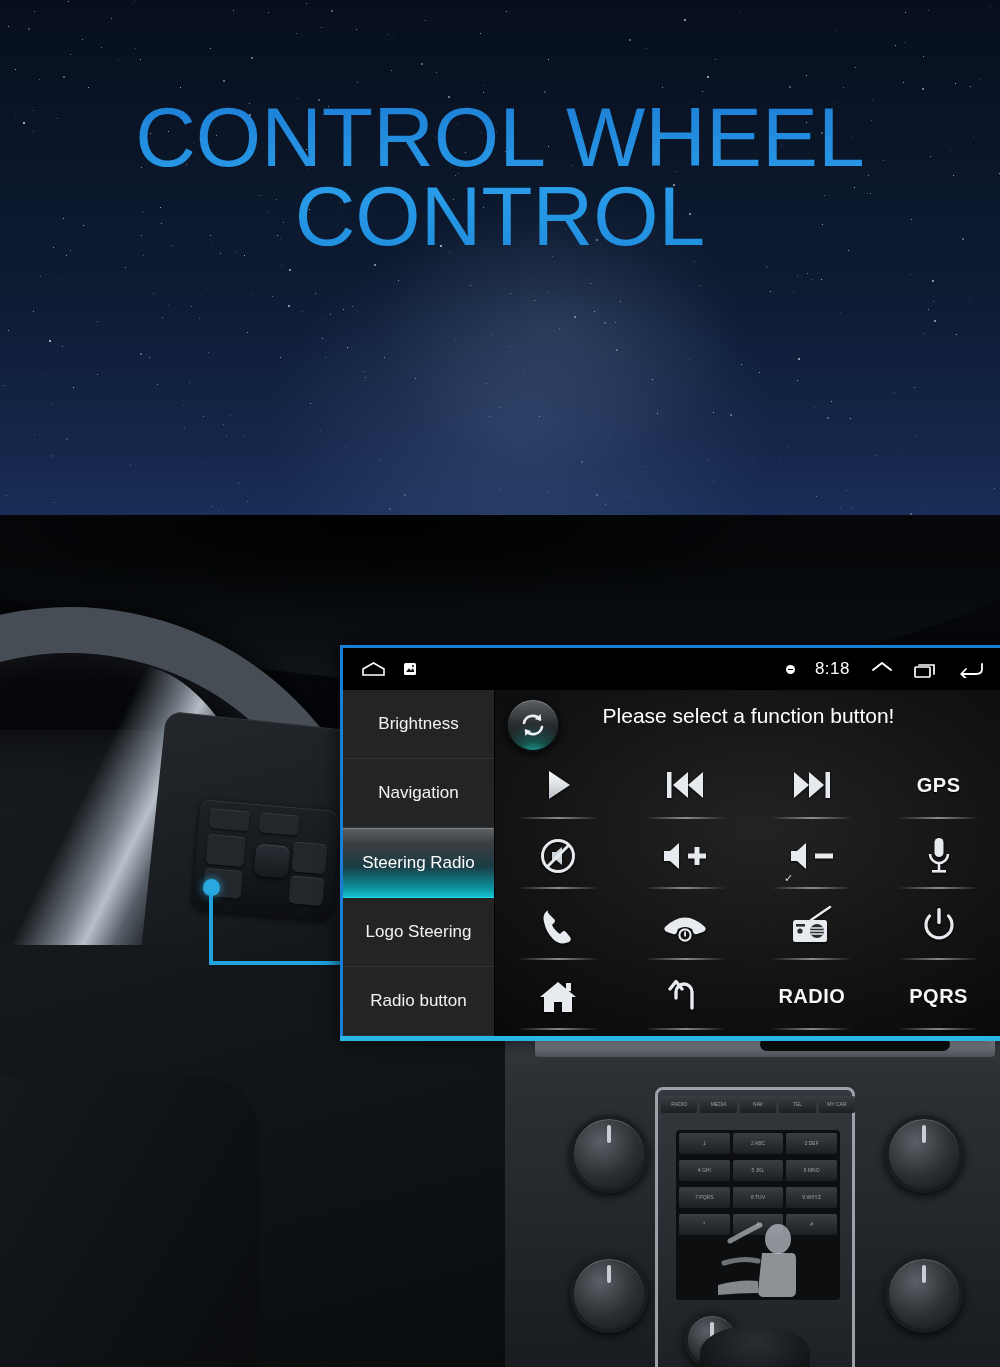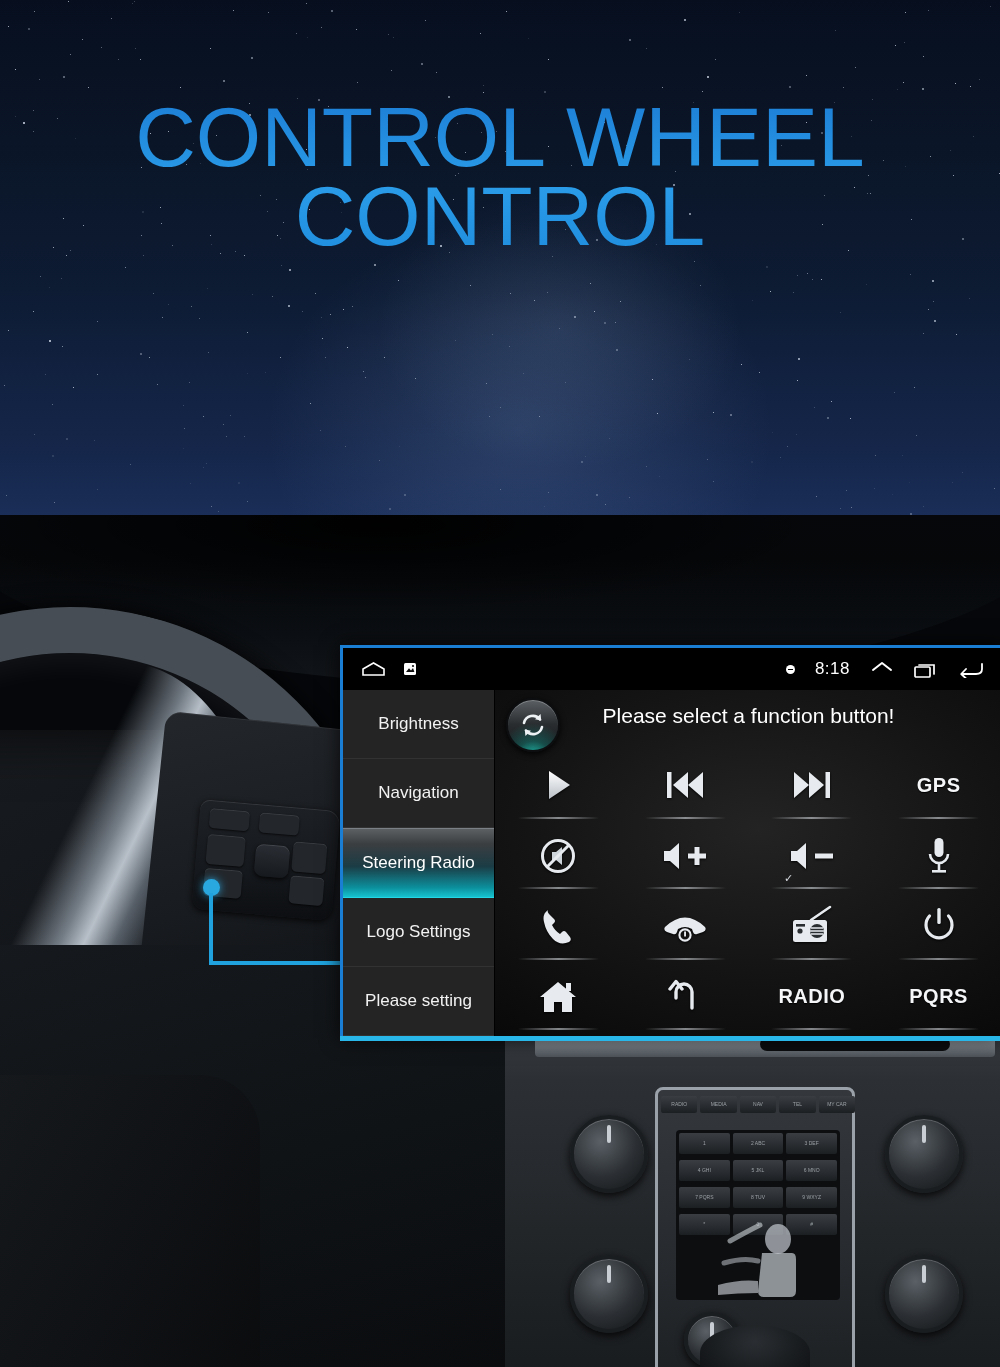--- a/index.html
+++ b/index.html
@@ -834,24 +834,24 @@
         <div class="side-item">
           <span>Brightness</span>
         </div>
         <div class="side-item">
           <span>Navigation</span>
         </div>
         <div class="side-item active">
           <span>Steering Radio</span>
         </div>
         <div class="side-item">
-          <span>Logo Settings</span>
+          <span>Logo Steering</span>
         </div>
         <div class="side-item">
-          <span>Please setting</span>
+          <span>Radio button</span>
         </div>
       </div>
 
       <div class="content">
 
         <div class="refresh-btn">
           <svg width="32" height="32" viewBox="0 0 32 32">
             <path d="M7 14 A9 9 0 0 1 23 10.5" fill="none" stroke="#eef2f5" stroke-width="2.6" stroke-linecap="round"></path>
             <path d="M25 18 A9 9 0 0 1 9 21.5" fill="none" stroke="#eef2f5" stroke-width="2.6" stroke-linecap="round"></path>
             <path d="M23.6 5 L24.2 11.4 L18 10.2 Z" fill="#eef2f5"></path>

